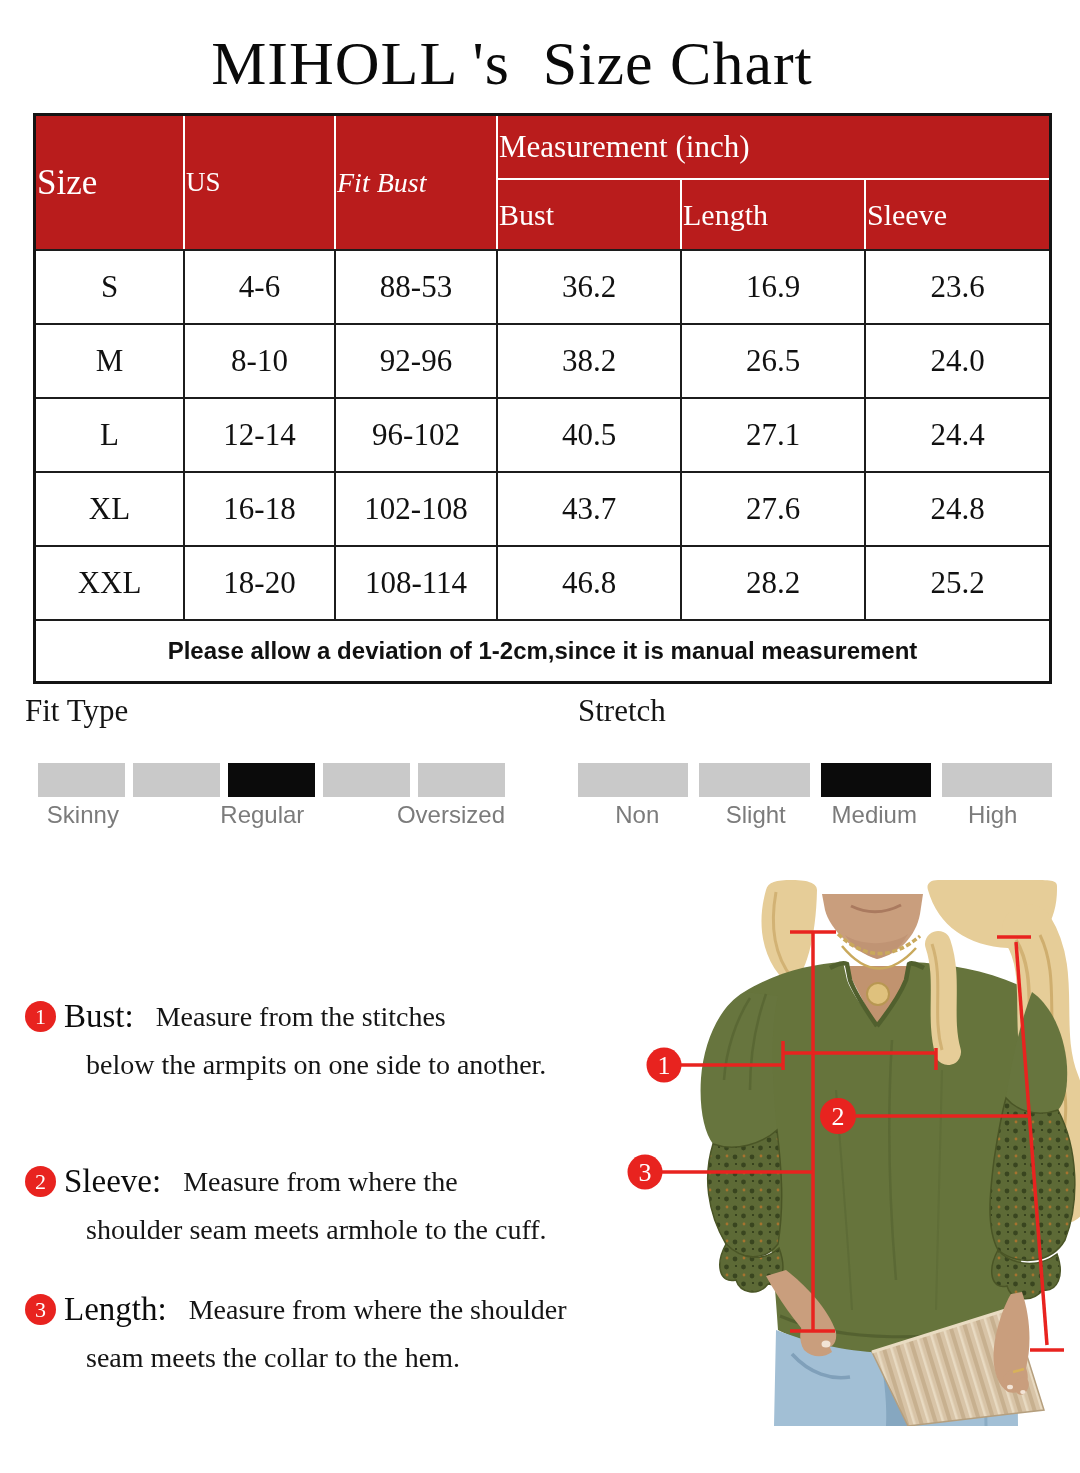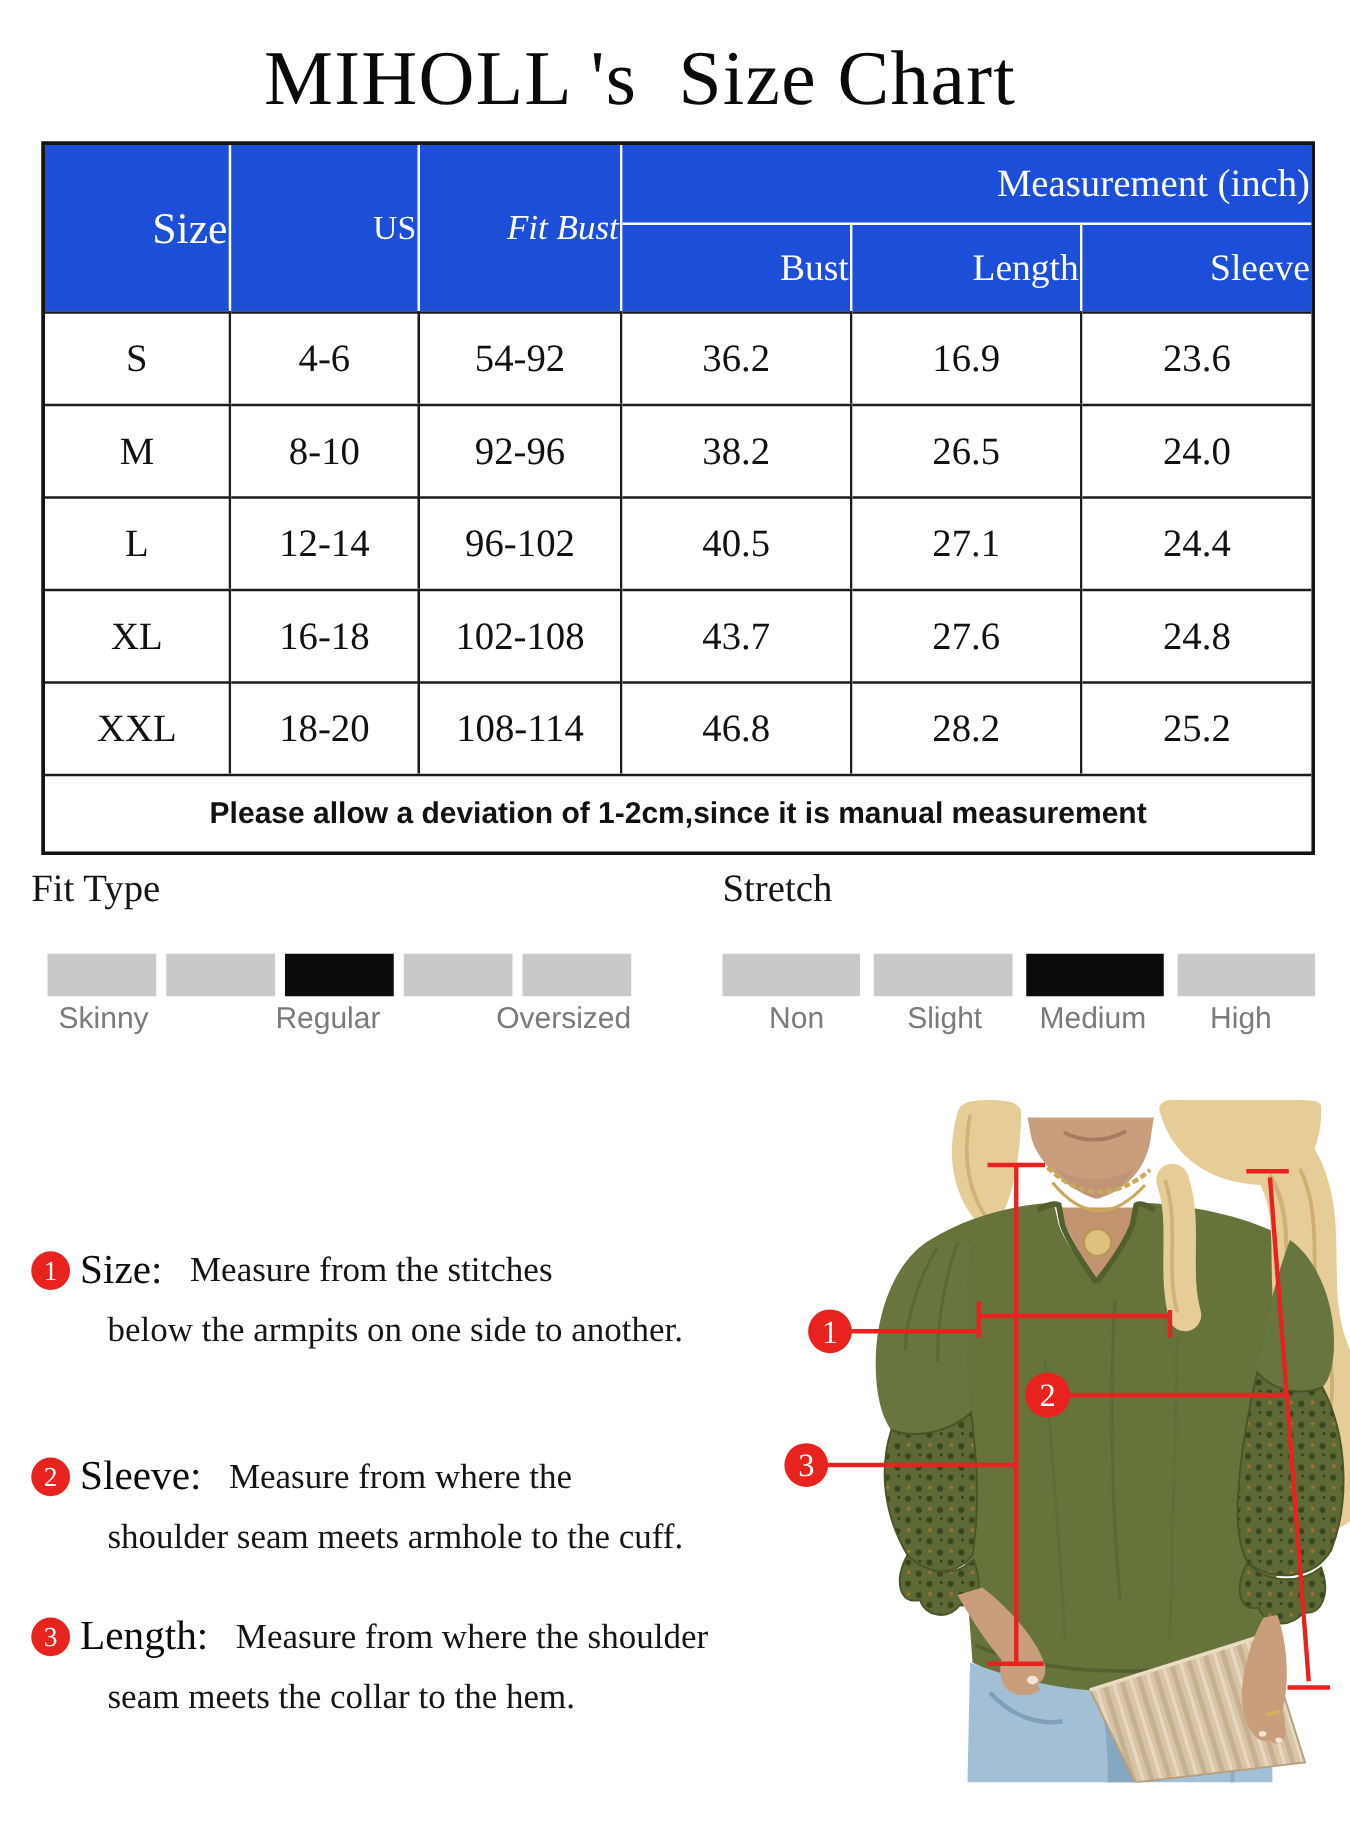--- a/index.html
+++ b/index.html
@@ -6,21 +6,21 @@
   #page{position:relative;width:1080px;height:1473px;background:#fff;overflow:hidden;
         font-family:"Liberation Serif","DejaVu Serif",serif;color:#111;}
 
   
   #main-title{position:absolute;left:0;top:28px;width:1024px;text-align:center;
     font-size:62px;font-weight:500;letter-spacing:1px;white-space:pre;color:#0a0a0a;}
 
   
   #size-table{position:absolute;left:33px;top:113px;width:1013px;
     border-collapse:separate;border-spacing:0;border:3px solid #141414;table-layout:fixed;}
-  #size-table th{background:#1d4ed8;color:#fff;font-weight:normal;text-align:right;vertical-align:middle;}
+  #size-table th{background:#b91c1c;color:#fff;font-weight:normal;text-align:left;vertical-align:middle;}
   #size-table th.wcol{border-right:2px solid #fff;}
   #size-table th.group{border-bottom:2px solid #fff;font-size:31px;}
   #size-table th.sub{font-size:30px;}
   #size-table .th-size{font-size:35px;}
   #size-table .th-us{font-size:27px;}
   #size-table .th-fit{font-size:28px;font-style:italic;}
   #size-table td{background:#fff;text-align:center;vertical-align:middle;font-size:31px;
     border-top:2px solid #1c1c1c;}
   #size-table td.vline{border-right:2px solid #1c1c1c;}
   #size-table tr.h1{height:64px;} #size-table tr.h2{height:69px;}
@@ -81,21 +81,21 @@
       <th colspan="3" class="group">Measurement (inch)</th>
     </tr>
     <tr class="h2">
       <th class="wcol sub">Bust</th>
       <th class="wcol sub">Length</th>
       <th class="sub">Sleeve</th>
     </tr>
     <tr class="body-row">
       <td class="vline">S</td>
       <td class="vline">4-6</td>
-      <td class="vline">54-92</td>
+      <td class="vline">88-53</td>
       <td class="vline">36.2</td>
       <td class="vline">16.9</td>
       <td>23.6</td>
     </tr>
     <tr class="body-row">
       <td class="vline">M</td>
       <td class="vline">8-10</td>
       <td class="vline">92-96</td>
       <td class="vline">38.2</td>
       <td class="vline">26.5</td>
@@ -157,21 +157,21 @@
   <div class="seg-labels" id="stretch-labels">
     <span>Non</span>
     <span>Slight</span>
     <span>Medium</span>
     <span>High</span>
   </div>
 
   <div class="instr" id="instr-1">
     <div class="instr-line1">
       <div class="num-badge">1</div>
-      <span class="instr-label">Size:</span>
+      <span class="instr-label">Bust:</span>
       <span class="instr-text">Measure from the stitches</span>
     </div>
     <div class="instr-line2">below the armpits on one side to another.</div>
   </div>
   <div class="instr" id="instr-2">
     <div class="instr-line1">
       <div class="num-badge">2</div>
       <span class="instr-label">Sleeve:</span>
       <span class="instr-text">Measure from where the</span>
     </div>

